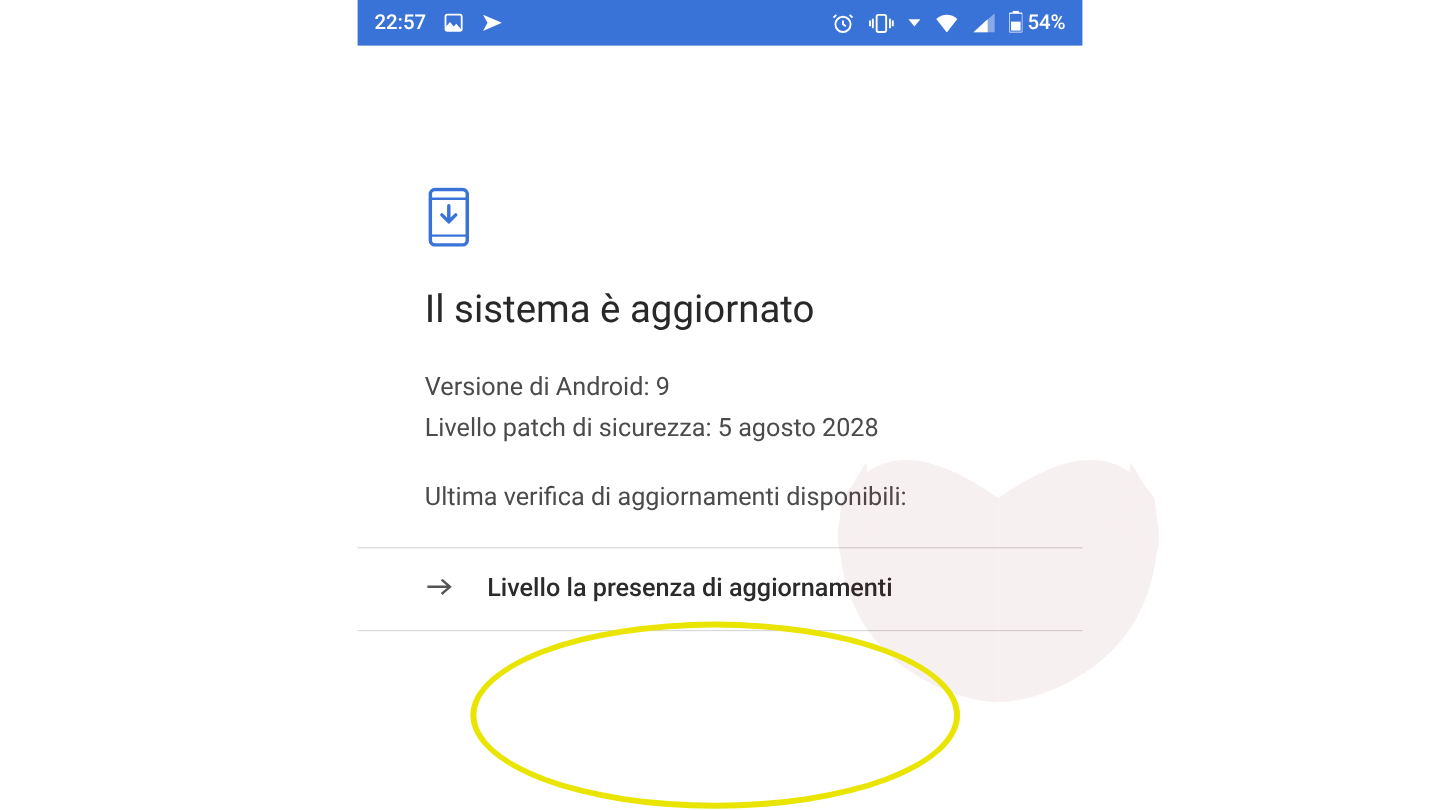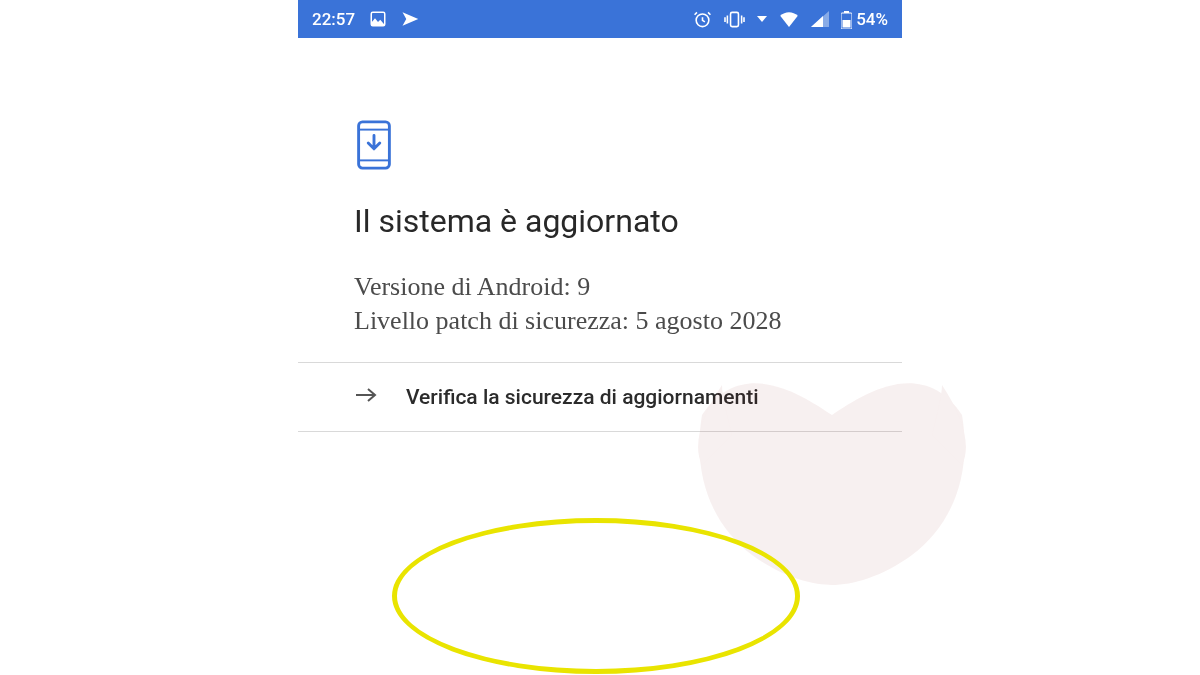--- a/index.html
+++ b/index.html
@@ -5,26 +5,26 @@
   html,body{margin:0;padding:0;width:1200px;height:675px;background:#fff;
     font-family:Roboto,"Helvetica Neue",Arial,sans-serif;color:#3d3d3d;
     overflow:hidden;}
   .phone{position:relative;width:604px;height:625px;margin:0 auto;background:#fff;}
   
   .status-bar{display:flex;align-items:center;height:38px;background:#3a73d8;
     color:#fff;font-size:17px;padding:0 14px;font-weight:500;}
   .status-left{display:flex;align-items:center;gap:14px;}
   .status-right{display:flex;align-items:center;gap:12px;margin-left:auto;}
   .status-bar svg{display:block}
-  .battery-wrap{display:flex;align-items:flex-end;gap:4px;}
+  .battery-wrap{display:flex;align-items:flex-start;gap:4px;}
   
-  .content{padding:82px 56px 0 56px;}
+  .content{padding:82px 56px 0 56px;margin-top:36px;}
   .update-icon{width:40px;height:50px;}
   h1.title{font-size:32px;font-weight:400;color:#282828;margin:28px 0 30px 0;}
-  .info{font-size:26px;line-height:34px;color:#4b4b4b;font-family:Liberation Serif, serif;}
+  .info{font-size:21px;line-height:34px;color:#4b4b4b;}
   .info-block{margin-bottom:24px;}
   
   .divider{height:1px;background:#d9d9d9;margin:0 -56px;}
   .action-row{display:flex;align-items:center;padding:20px 0 20px 0;cursor:pointer;}
   .action-row .arrow{width:26px;text-align:center;flex:0 0 auto;margin-right:26px;}
   .action-label{font-size:21px;font-weight:500;color:#2b2b2b;line-height:28px;}
   
   .annotation{position:absolute;left:94px;top:518px;width:398px;height:146px;
     border:5px solid #e9e400;border-radius:50%;pointer-events:none;z-index:5;}
   
@@ -103,32 +103,33 @@
     </div>
 
     <h1 class="title">Il sistema è aggiornato</h1>
 
     <div class="info">
       <div class="info-block">
         <div>Versione di Android: 9</div>
         <div>Livello patch di sicurezza: 5 agosto 2028</div>
       </div>
       <div class="info-block">
+        <div>Ultima verifica di aggiornamenti disponibili:</div>
       </div>
     </div>
 
     <div class="divider"></div>
 
     <div class="action-row">
       <span class="arrow">
         <svg width="22" height="16" viewBox="0 0 22 16" fill="none" stroke="#555" stroke-width="2">
             <path d="M0 8h18M12 2l7 6-7 6"></path>
           </svg>
       </span>
-      <span class="action-label">Verifica la sicurezza di aggiornamenti</span>
+      <span class="action-label">Livello la presenza di aggiornamenti</span>
     </div>
     <div class="divider"></div>
   </div>
 
   <div class="annotation"></div>
 
   <svg class="watermark" width="320" height="260" viewBox="0 0 320 260">
     <g fill="#8a0f0f">
       <path d="M30 40c-10 60 10 110 50 140 30 22 60 30 80 30V40c-30-20-90-60-130 0z"></path>
       <path d="M290 40c10 60-10 110-50 140-30 22-60 30-80 30V40c30-20 90-60 130 0z"></path>

